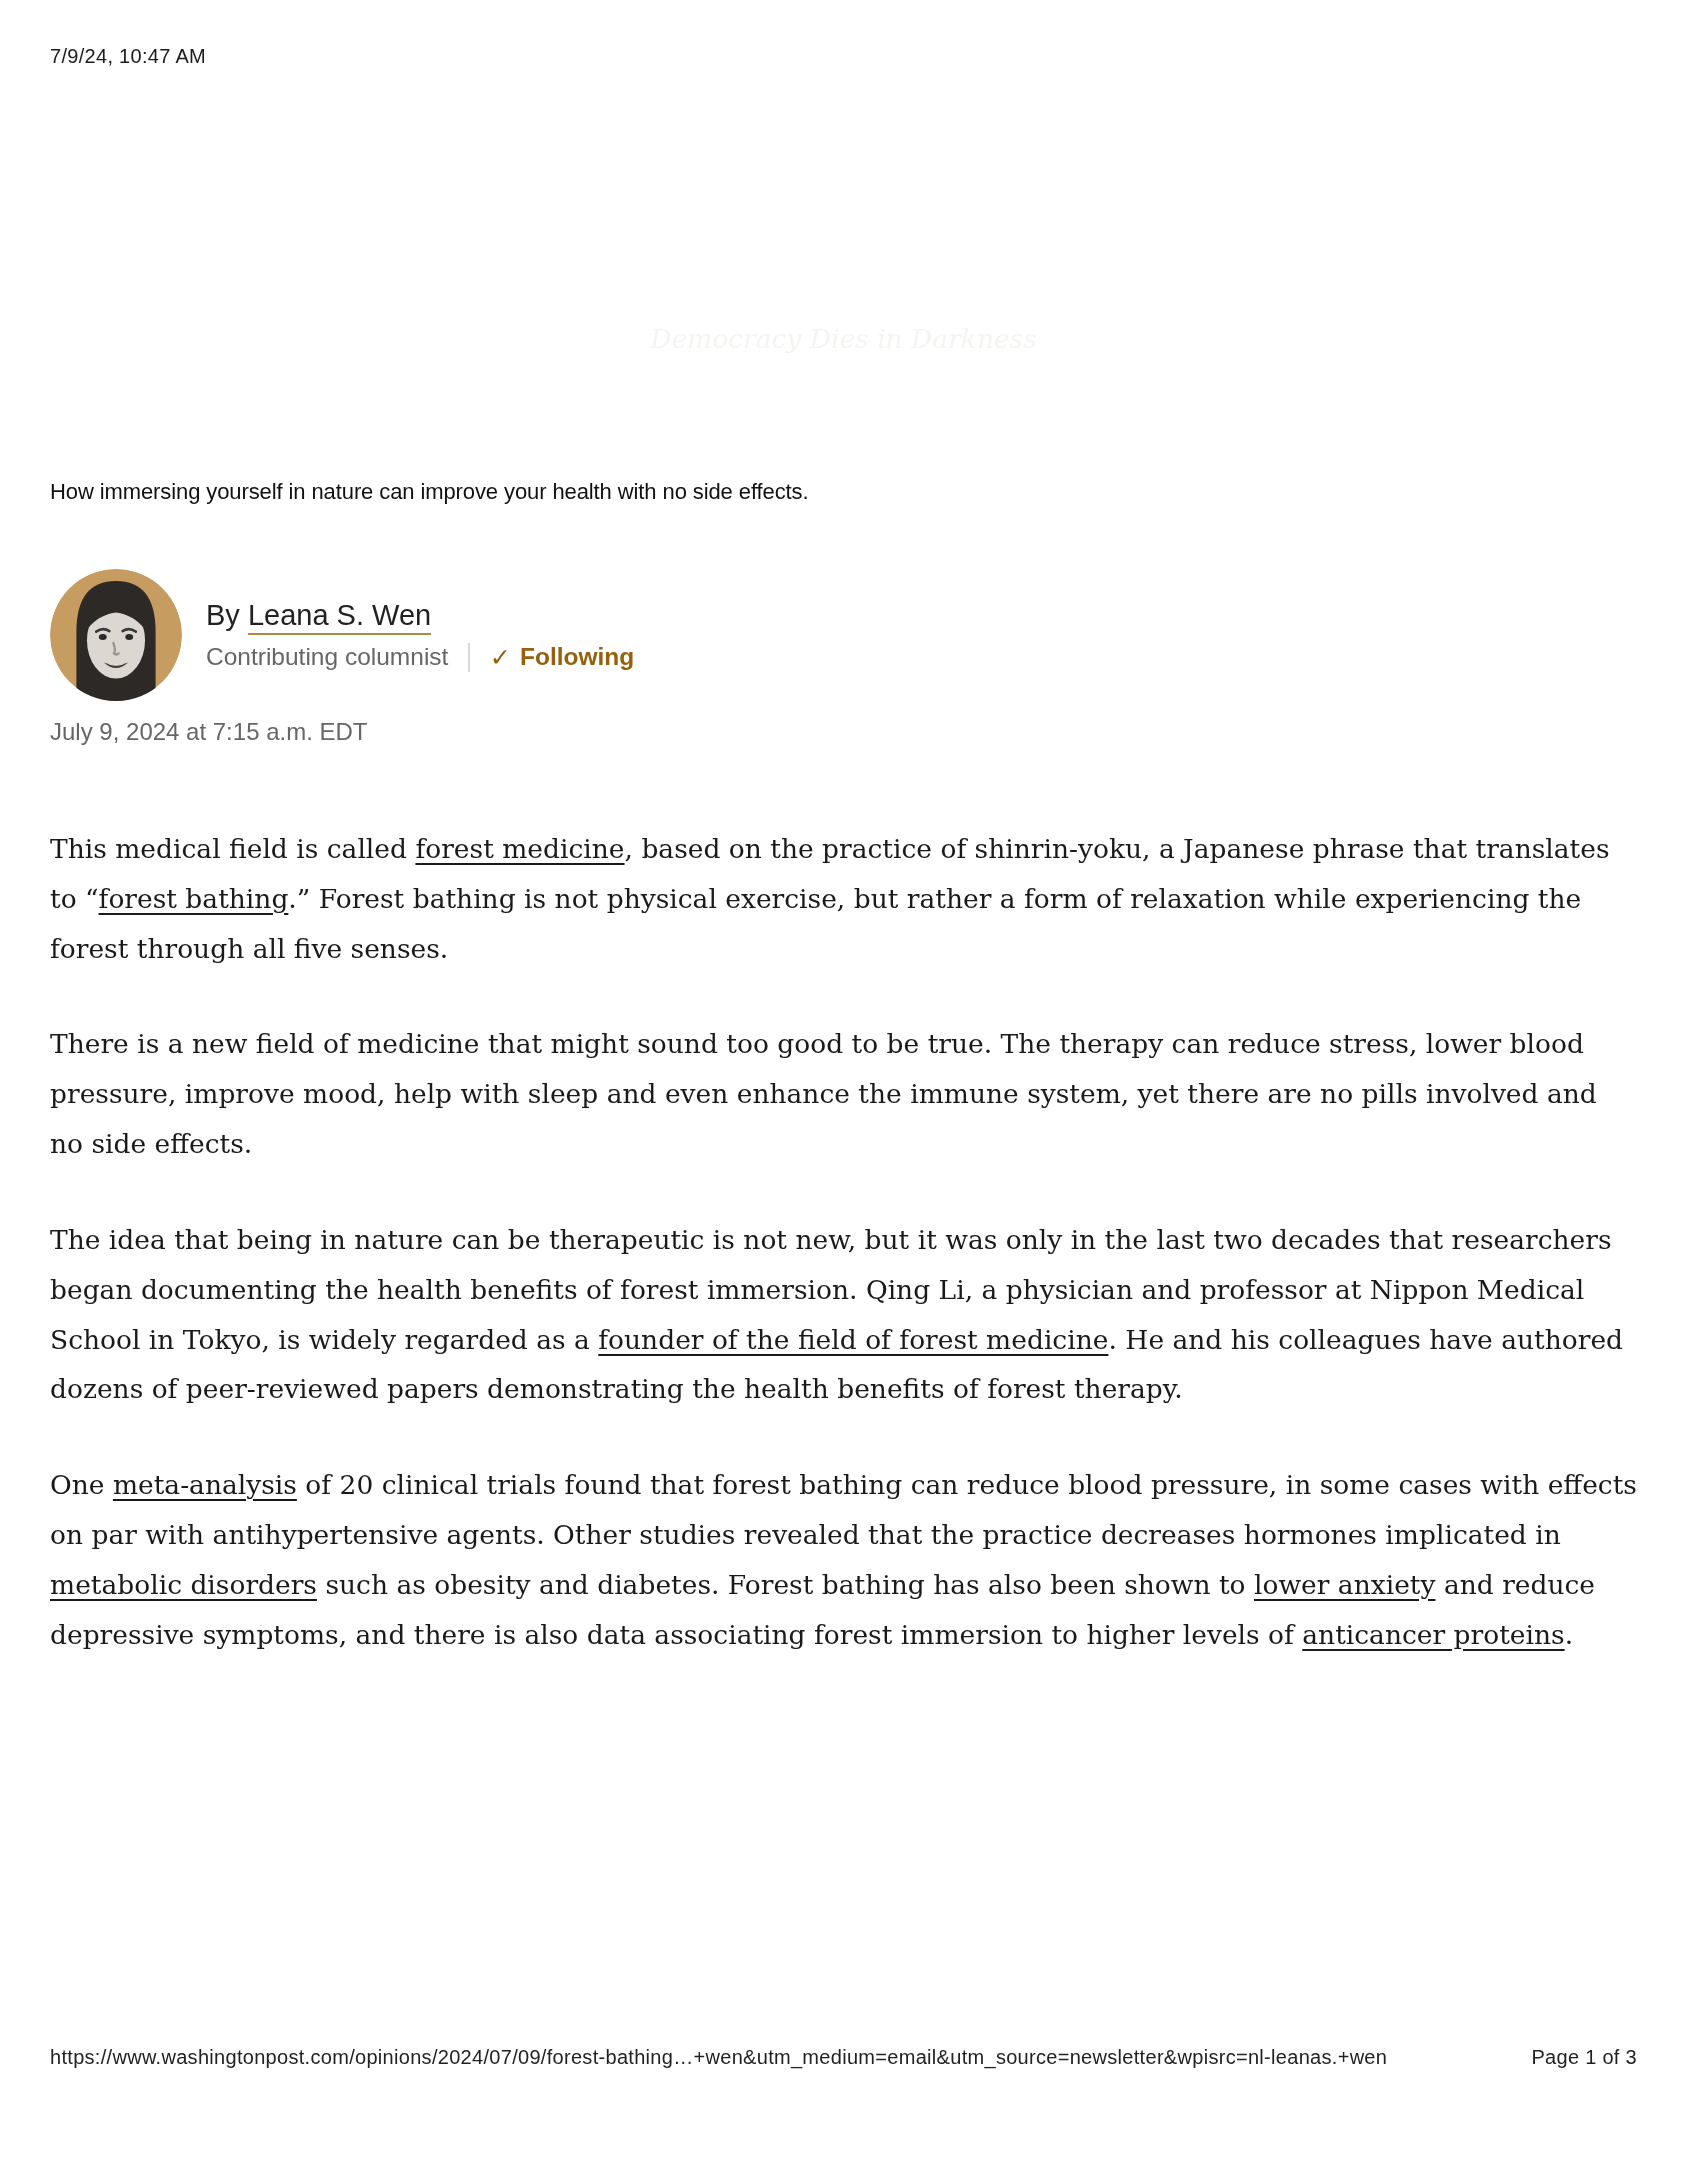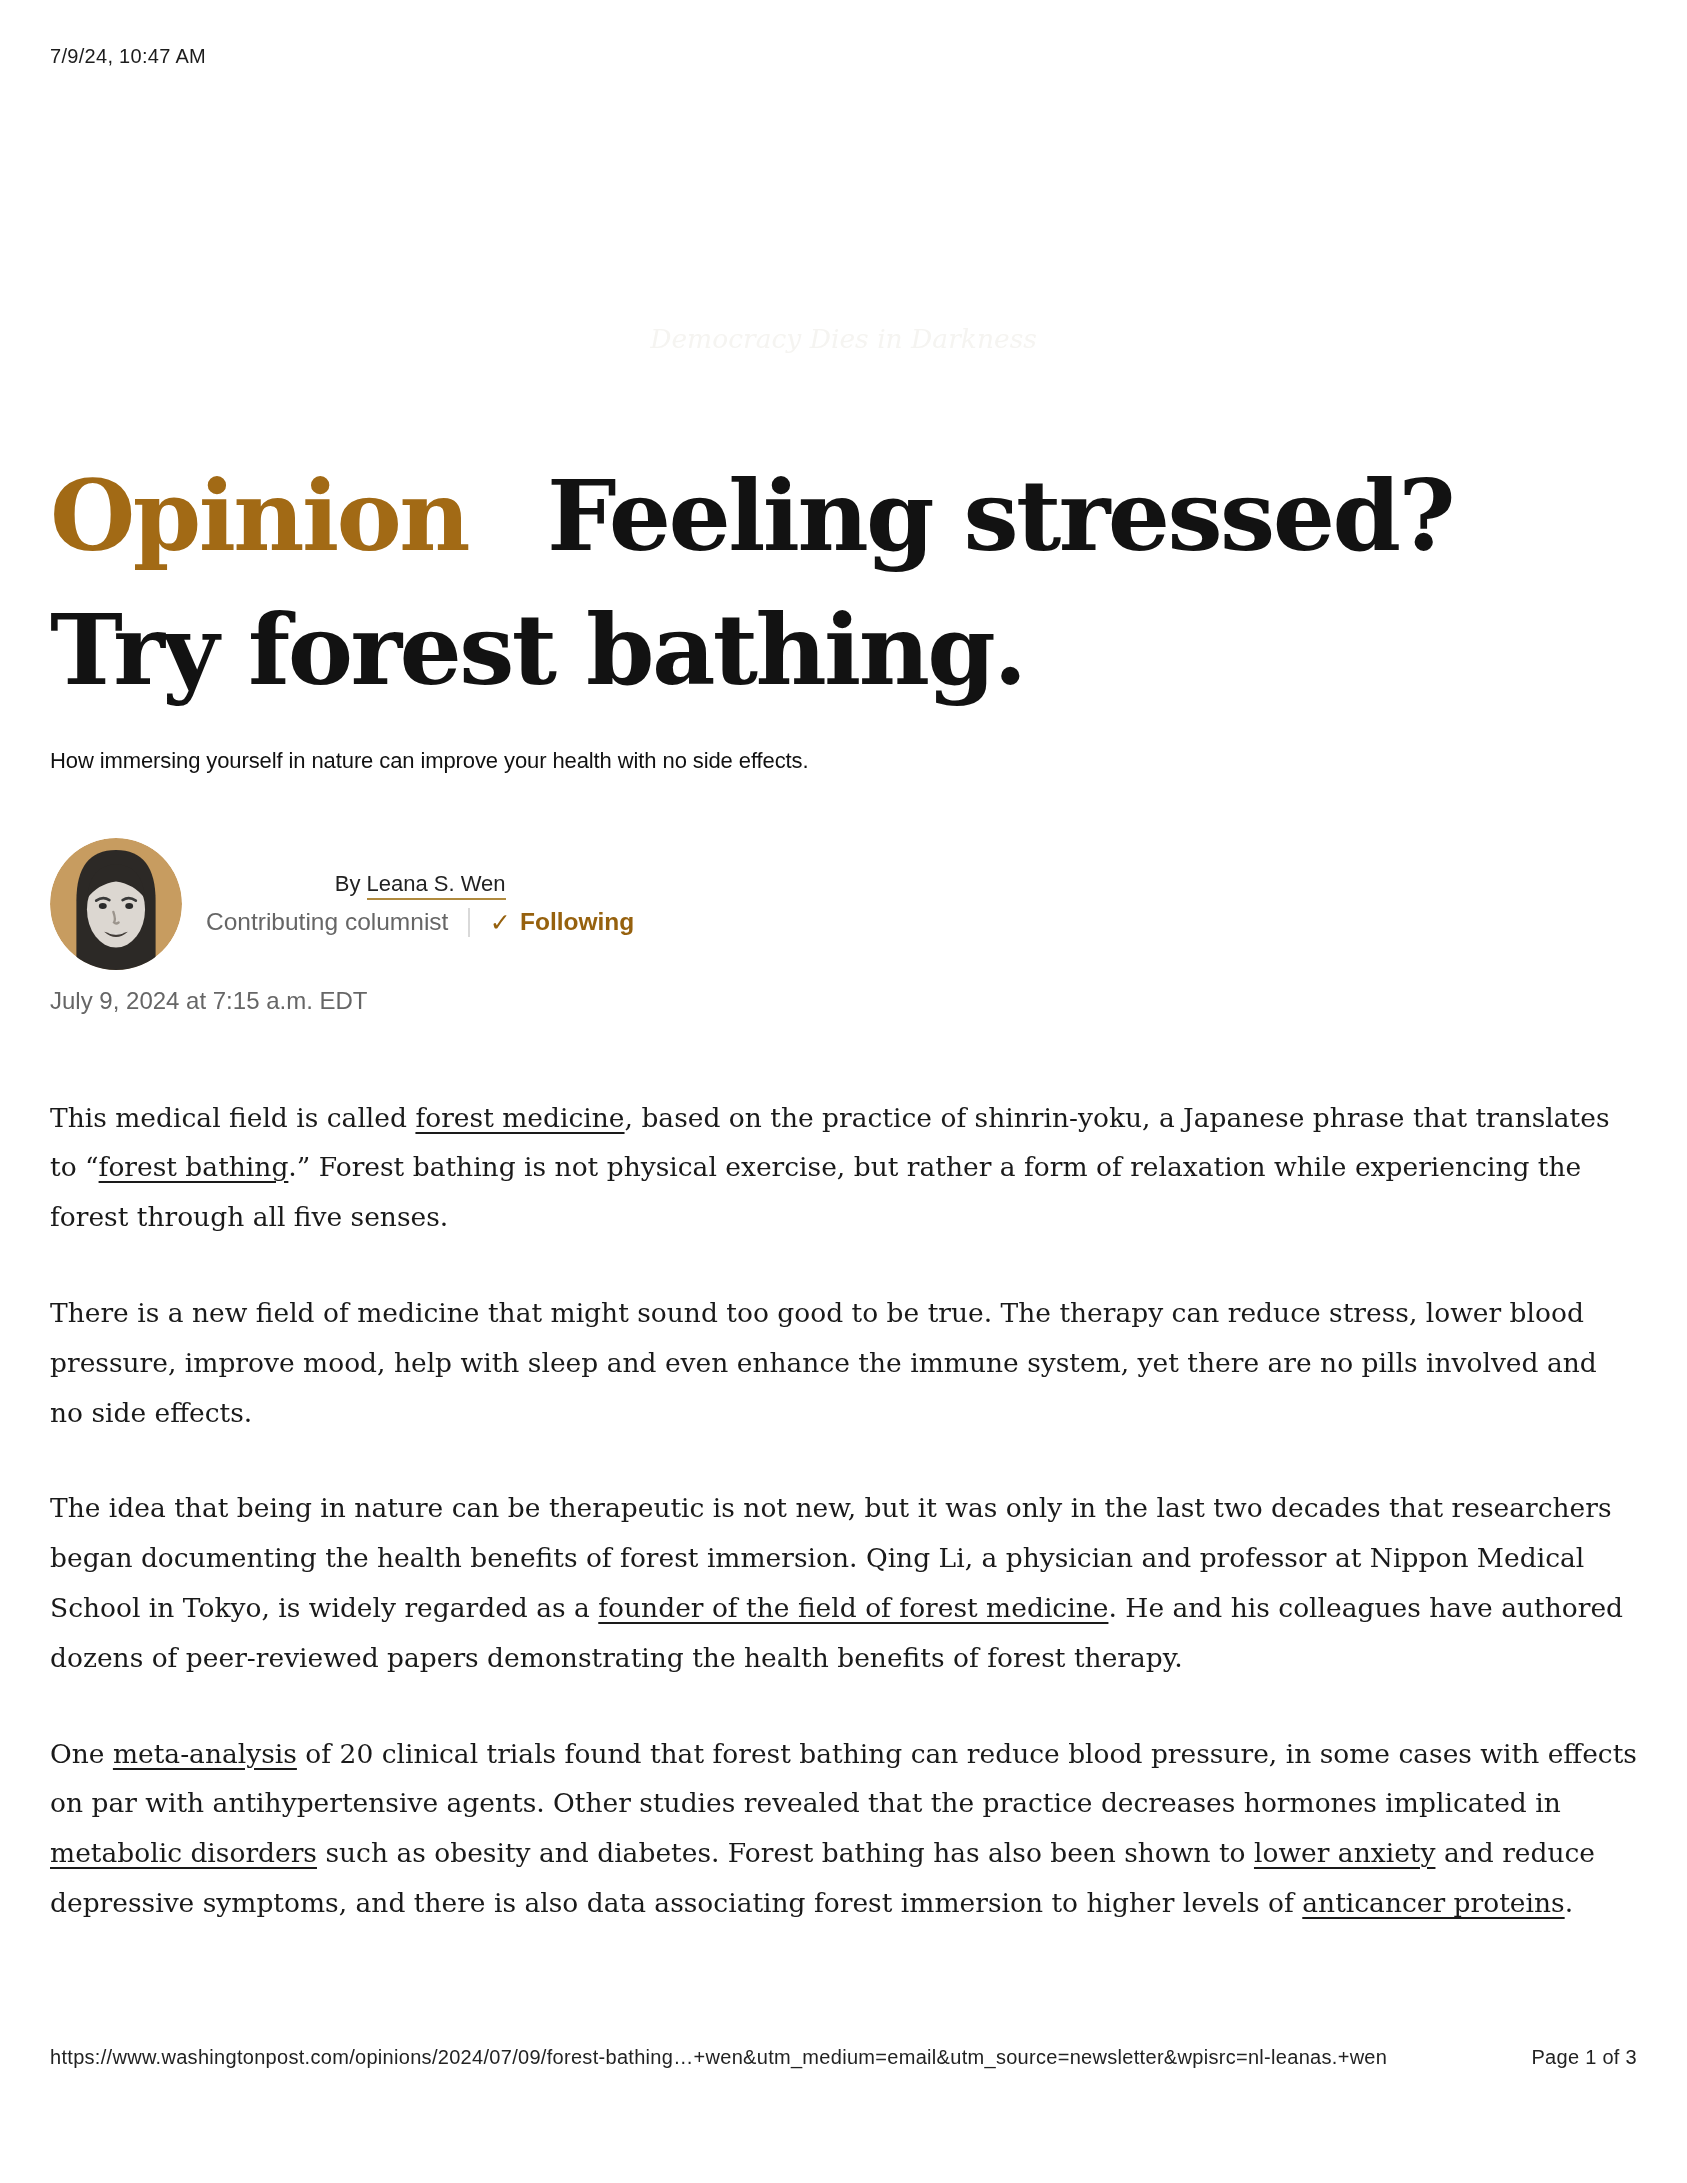--- a/index.html
+++ b/index.html
@@ -45,21 +45,21 @@
   .subhead {
     margin-top: 30px;
     font-size: 22px; font-weight: 400; letter-spacing: -0.1px;
     color: #111111;
   }
 
   
   .byline-row { margin-top: 64px; display: flex; align-items: center; }
   .avatar-wrap { width: 132px; height: 132px; border-radius: 50%; overflow: hidden; flex: 0 0 auto; }
   .byline-text { margin-left: 24px; }
-  .byline-name { font-size: 22px; color: #222222; text-align: center; }
+  .byline-name { font-size: 29px; color: #222222; }
   .byline-name a {
     color: #222222; text-decoration: none;
     border-bottom: 2.6px solid var(--underline_gold, #b08a3e);
     padding-bottom: 2px;
   }
   .byline-meta { margin-top: 11px; display: flex; align-items: center; font-size: 24.5px; }
   .role { color: #666666; }
   .meta-divider { width: 1.3px; height: 29px; background: #d9d9d9; margin: 0 20px; }
   .follow-btn {
     display: inline-flex; align-items: center; gap: 9.3px;
@@ -90,24 +90,20 @@
 </head>
 <body>
 
 <div class="print-header">
   <span>7/9/24, 10:47 AM</span>
 </div>
 
 <div class="masthead-tagline">Democracy Dies in Darkness</div>
 
 <main>
-  <h1 class="headline">
-    <div><span class="kicker">Opinion</span><span>Feeling stressed?</span></div>
-    <div>Try forest bathing.</div>
-  </h1>
 
   <div class="subhead">How immersing yourself in nature can improve your health with no side effects.</div>
 
   <div class="byline-row">
     <div class="avatar-wrap">
       <svg width="132" height="132" viewBox="0 0 200 200" xmlns="http://www.w3.org/2000/svg">
         <circle cx="100" cy="100" r="100" fill="#c79c60"></circle>
 
         <path d="M40 210 L40 95 Q40 18 100 18 Q160 18 160 95 L160 210 Z" fill="#2c2926"></path>
         <ellipse cx="100" cy="108" rx="44" ry="58" fill="#dcd7d1"></ellipse>

